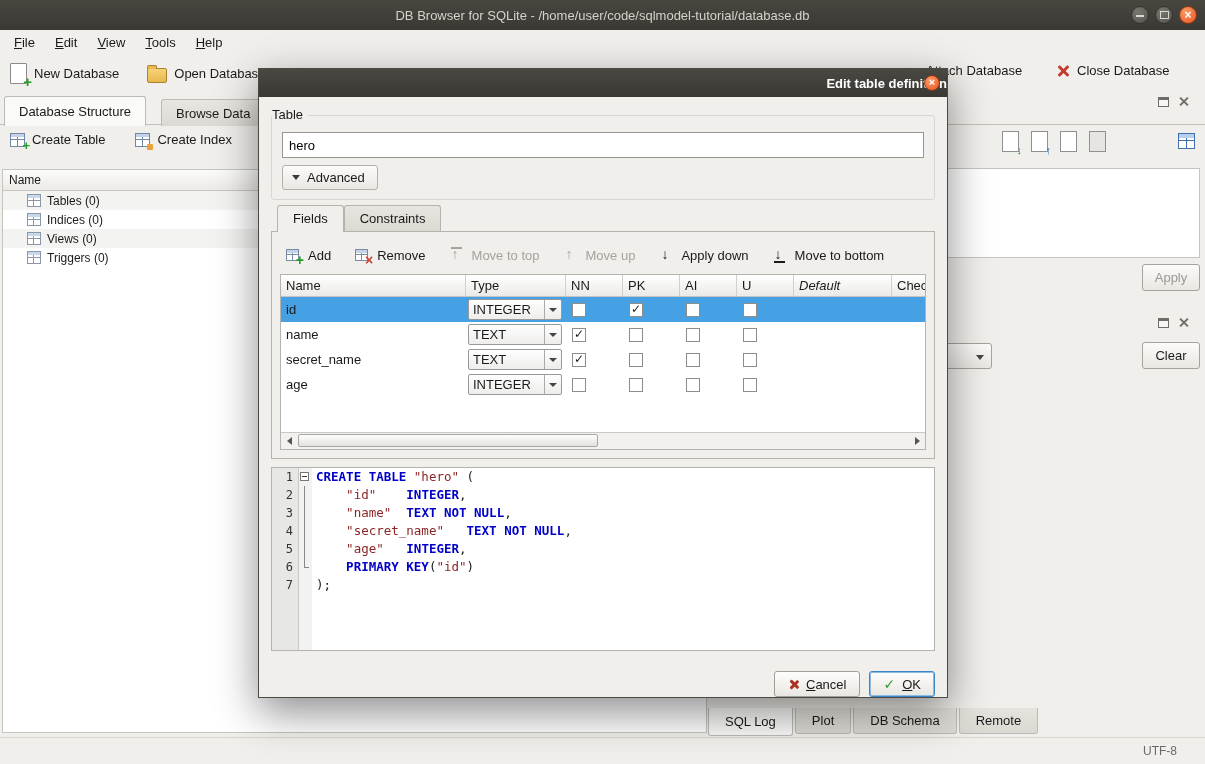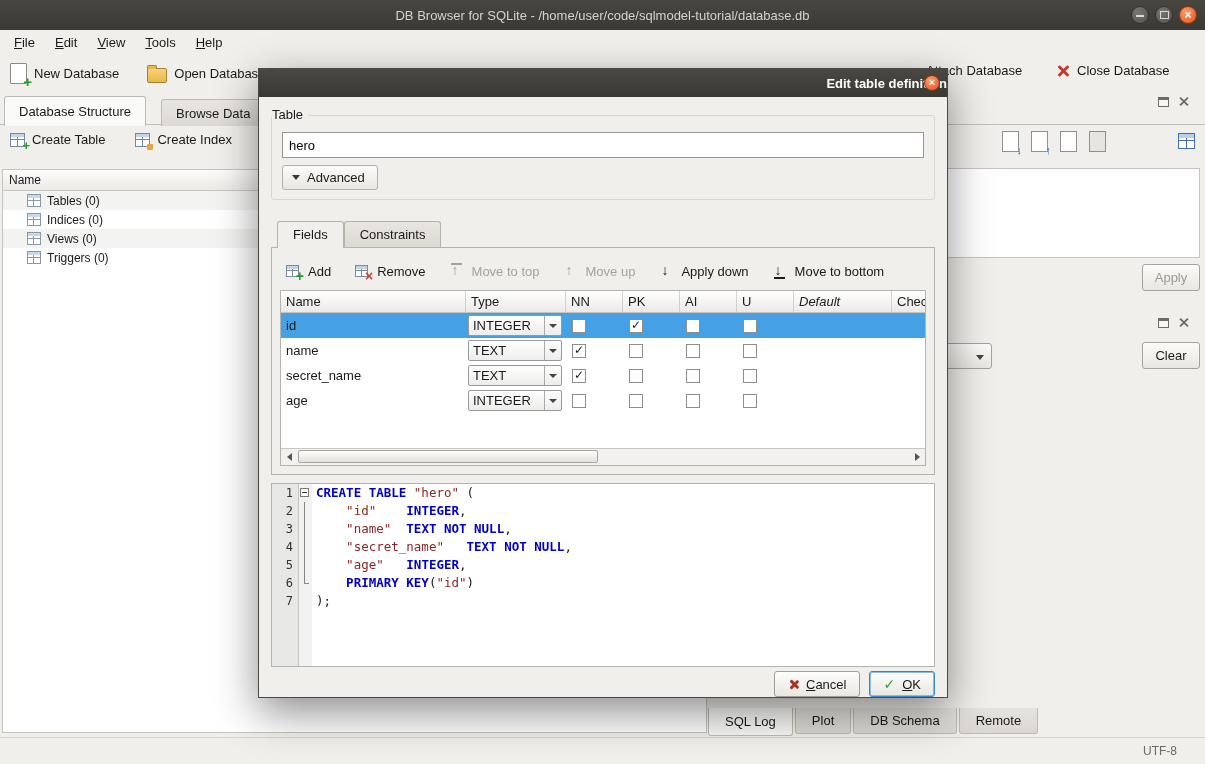--- a/index.html
+++ b/index.html
@@ -109,21 +109,21 @@
   .dlg-body { padding:10px 12px 0; }
 
   .groupbox { position:relative; border:1px solid #d8d6d2; border-radius:3px; margin-top:8px; padding:16px 10px 9px; }
   .group-label { position:absolute; top:-9px; left:0; background:#f0efec; padding-right:5px; font-size:13px; }
   .tbl-input { width:100%; height:26px; box-sizing:border-box; border:1px solid #98968f; background:#fff;
     font-family:inherit; font-weight:normal; font-size:13px; padding:0 6px; }
   .advanced-btn { display:inline-flex; align-items:center; gap:7px; margin-top:7px;
     border:1px solid #b3b1ab; border-radius:3px; background:linear-gradient(#fcfbfa,#e9e7e2); padding:4px 12px 4px 9px; font-size:13px; }
   .adv-arrow { width:0; height:0; border-left:4px solid transparent; border-right:4px solid transparent; border-top:5px solid #3a3a3a; }
 
-  .tabwidget { margin-top:20px; }
+  .tabwidget { margin-top:4px; }
   .dtabbar { display:flex; position:relative; z-index:2; padding-left:6px; align-items:flex-end; }
   .dtab { padding:5px 15px; border:1px solid #b5b3ad; border-bottom:none; border-radius:3px 3px 0 0; font-size:13px; }
   .dtab.active { background:#f0efec; position:relative; top:1px; padding-bottom:6px; }
   .dtab.inactive { background:linear-gradient(#e9e6e1,#dcd9d3); }
   .tabpane { border:1px solid #b5b3ad; padding:8px; background:#f0efec; }
 
   .fields-toolbar { display:flex; align-items:center; gap:24px; height:30px; padding-left:6px; }
   .ftbtn { display:flex; align-items:center; gap:6px; font-size:13px; color:#1a1a1a; }
   .ftbtn.disabled { color:#a5a39e;justify-content:center; }
   .fic { width:16px; height:16px; position:relative; display:inline-block; flex:none; }
@@ -172,21 +172,21 @@
   .fold.start::before { content:""; position:absolute; left:2px; top:4px; width:9px; height:9px; box-sizing:border-box; border:1px solid #777; background:#fff; }
   .fold.start::after { content:""; position:absolute; left:4px; top:8px; width:5px; height:1px; background:#333; }
   .fold.mid::before { content:""; position:absolute; left:6px; top:0; width:1px; height:18px; background:#888; }
   .fold.end::before { content:""; position:absolute; left:6px; top:0; width:1px; height:10px; background:#888; }
   .fold.end::after { content:""; position:absolute; left:6px; top:9px; width:5px; height:1px; background:#888; }
   .code { white-space:pre; padding-left:4px; color:#000; }
   .kw { color:var(--sql_keyword,#0000c8); font-weight:bold; }
   .idf { color:var(--sql_identifier,#8c2626); }
   .pl { color:#1a1a1a; }
 
-  .dlg-buttons { display:flex; justify-content:flex-end; gap:9px; margin-top:4px; }
+  .dlg-buttons { display:flex; justify-content:flex-end; gap:9px; margin-top:20px; }
   .dbtn { height:26px; display:inline-flex; align-items:center; gap:7px; padding:0 13px;
     border:1px solid #a19f99; border-radius:3px; background:linear-gradient(#fdfdfc,#e9e7e2); font-size:13px; box-sizing:border-box; }
   .dbtn.ok-focus { border-color:#3c86c8; box-shadow:inset 0 0 0 1px #8cbbe2; }
   .cancel-x { width:11px; height:11px; position:relative; flex:none; }
   .cancel-x::before,.cancel-x::after { content:""; position:absolute; left:5px; top:0; width:2.5px; height:11px; background:#aa3322; border-radius:1px; }
   .cancel-x::before { transform:rotate(45deg); } .cancel-x::after { transform:rotate(-45deg); }
   .ok-check { color:#2f9c2f; font-weight:bold; font-size:14px; flex:none; }
   .ok-check::after { content:"✓"; }
 </style>
 </head>

